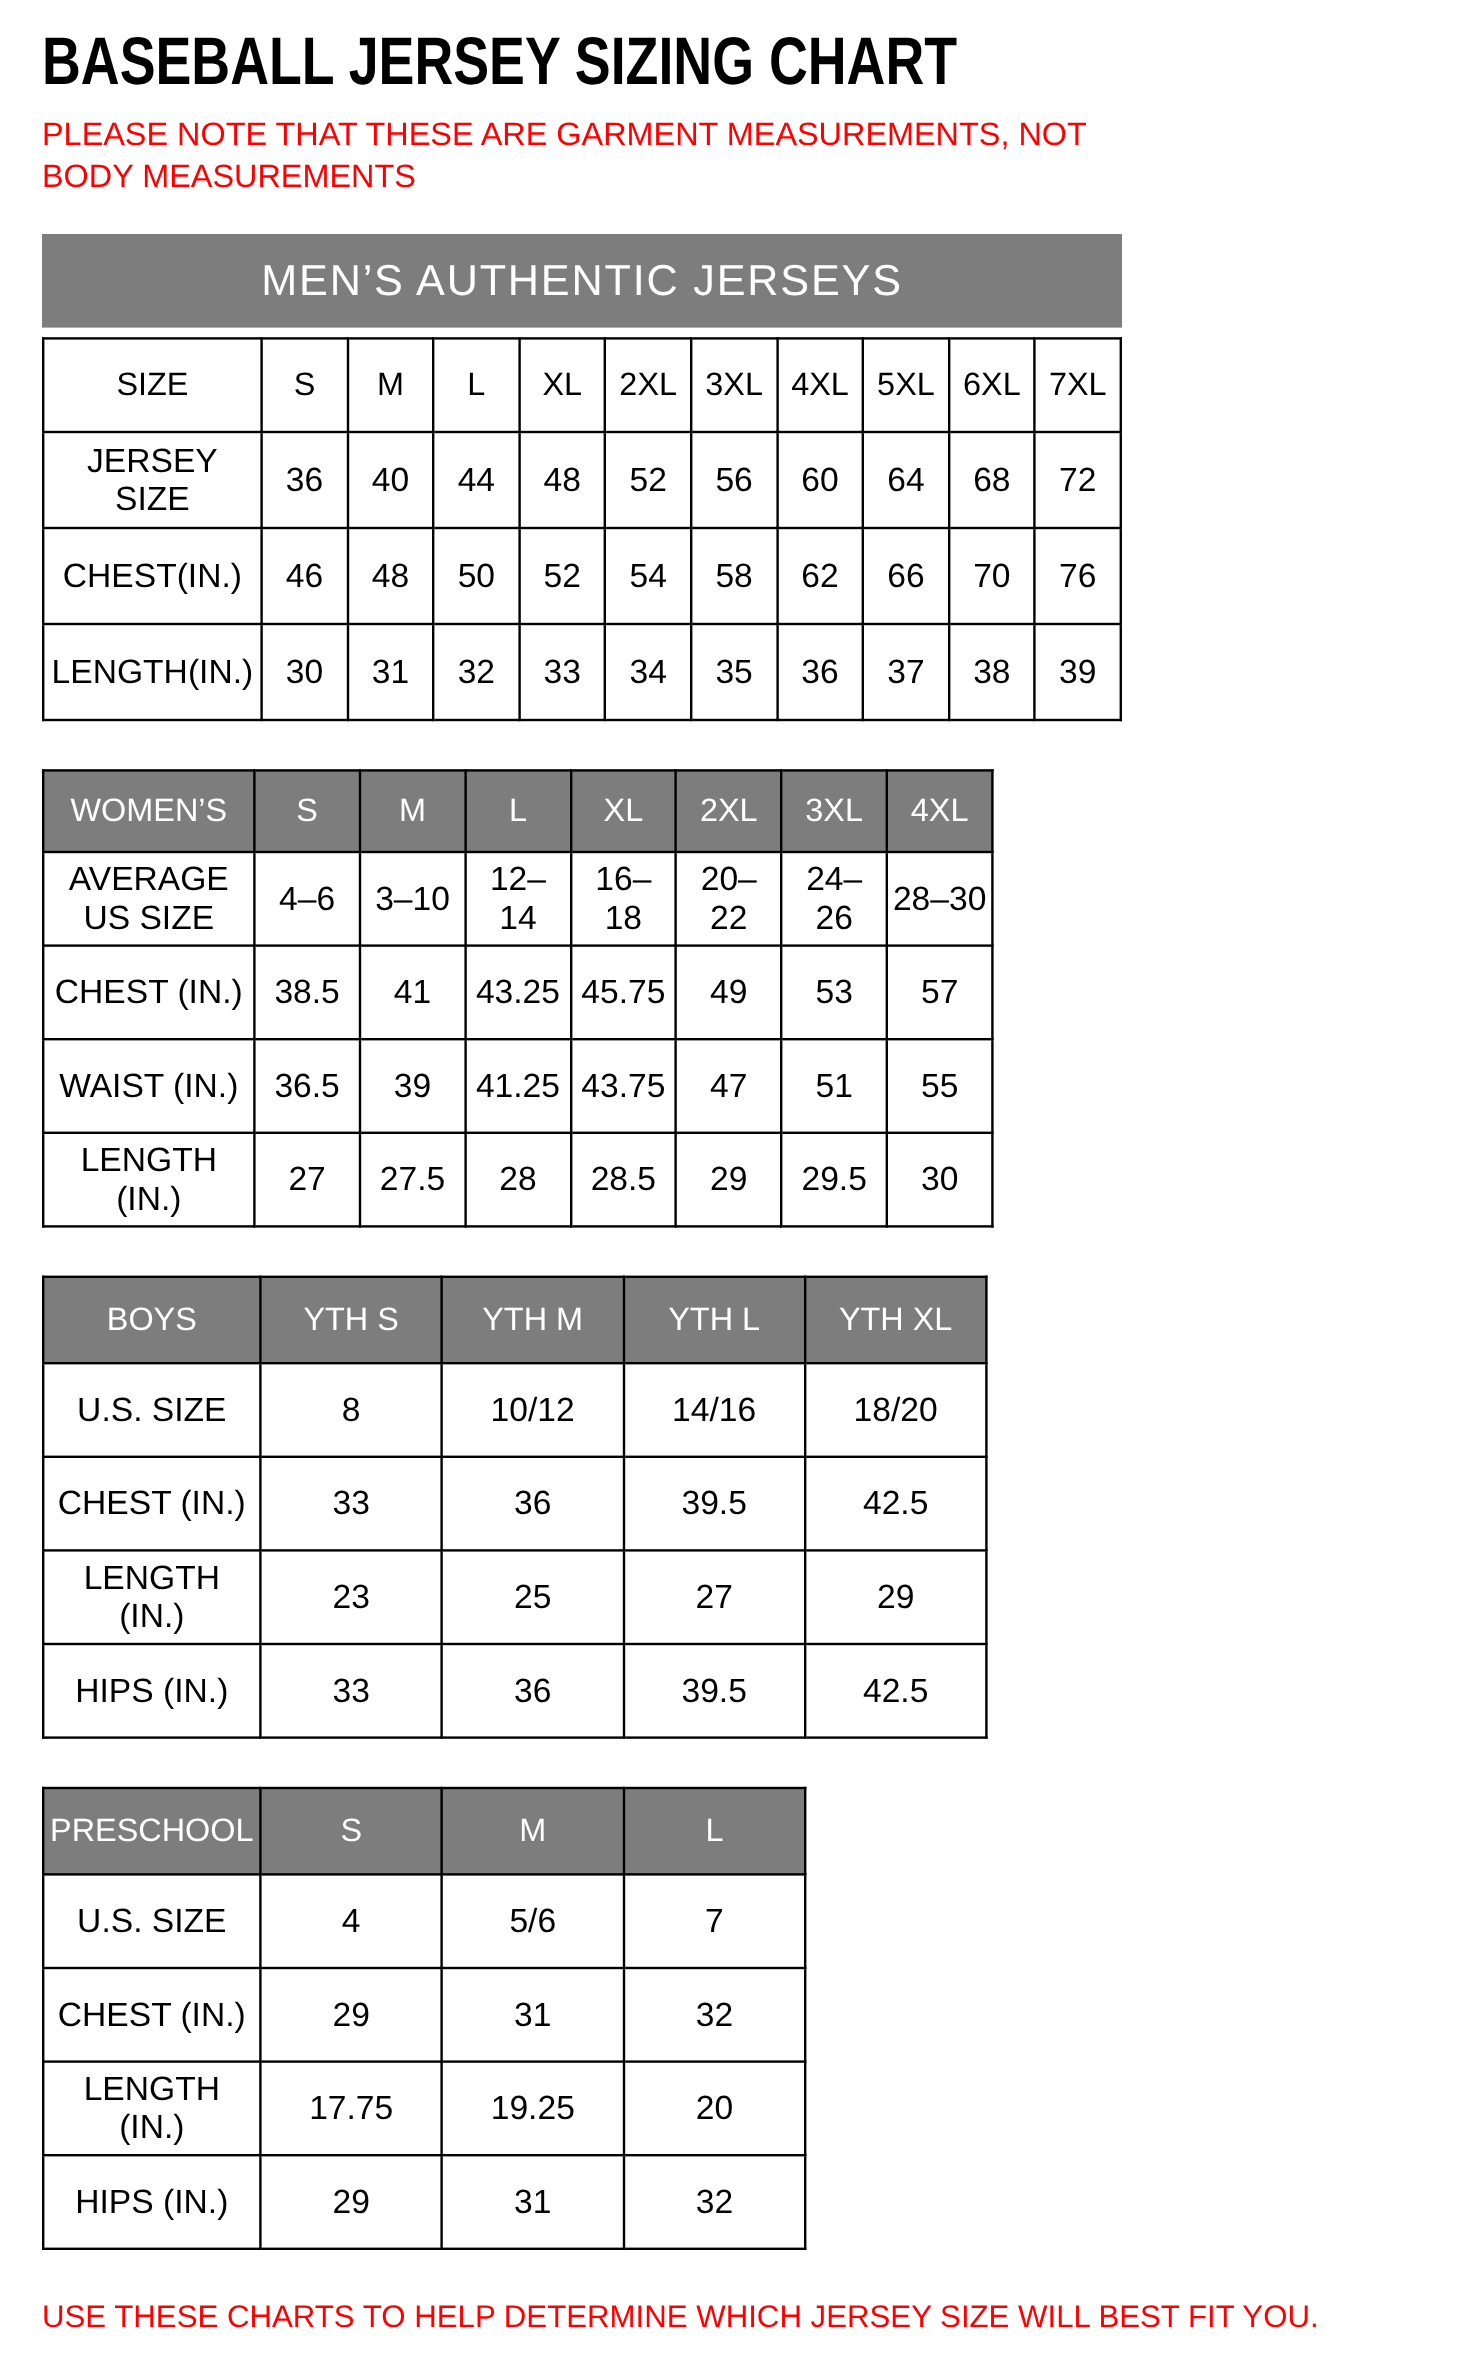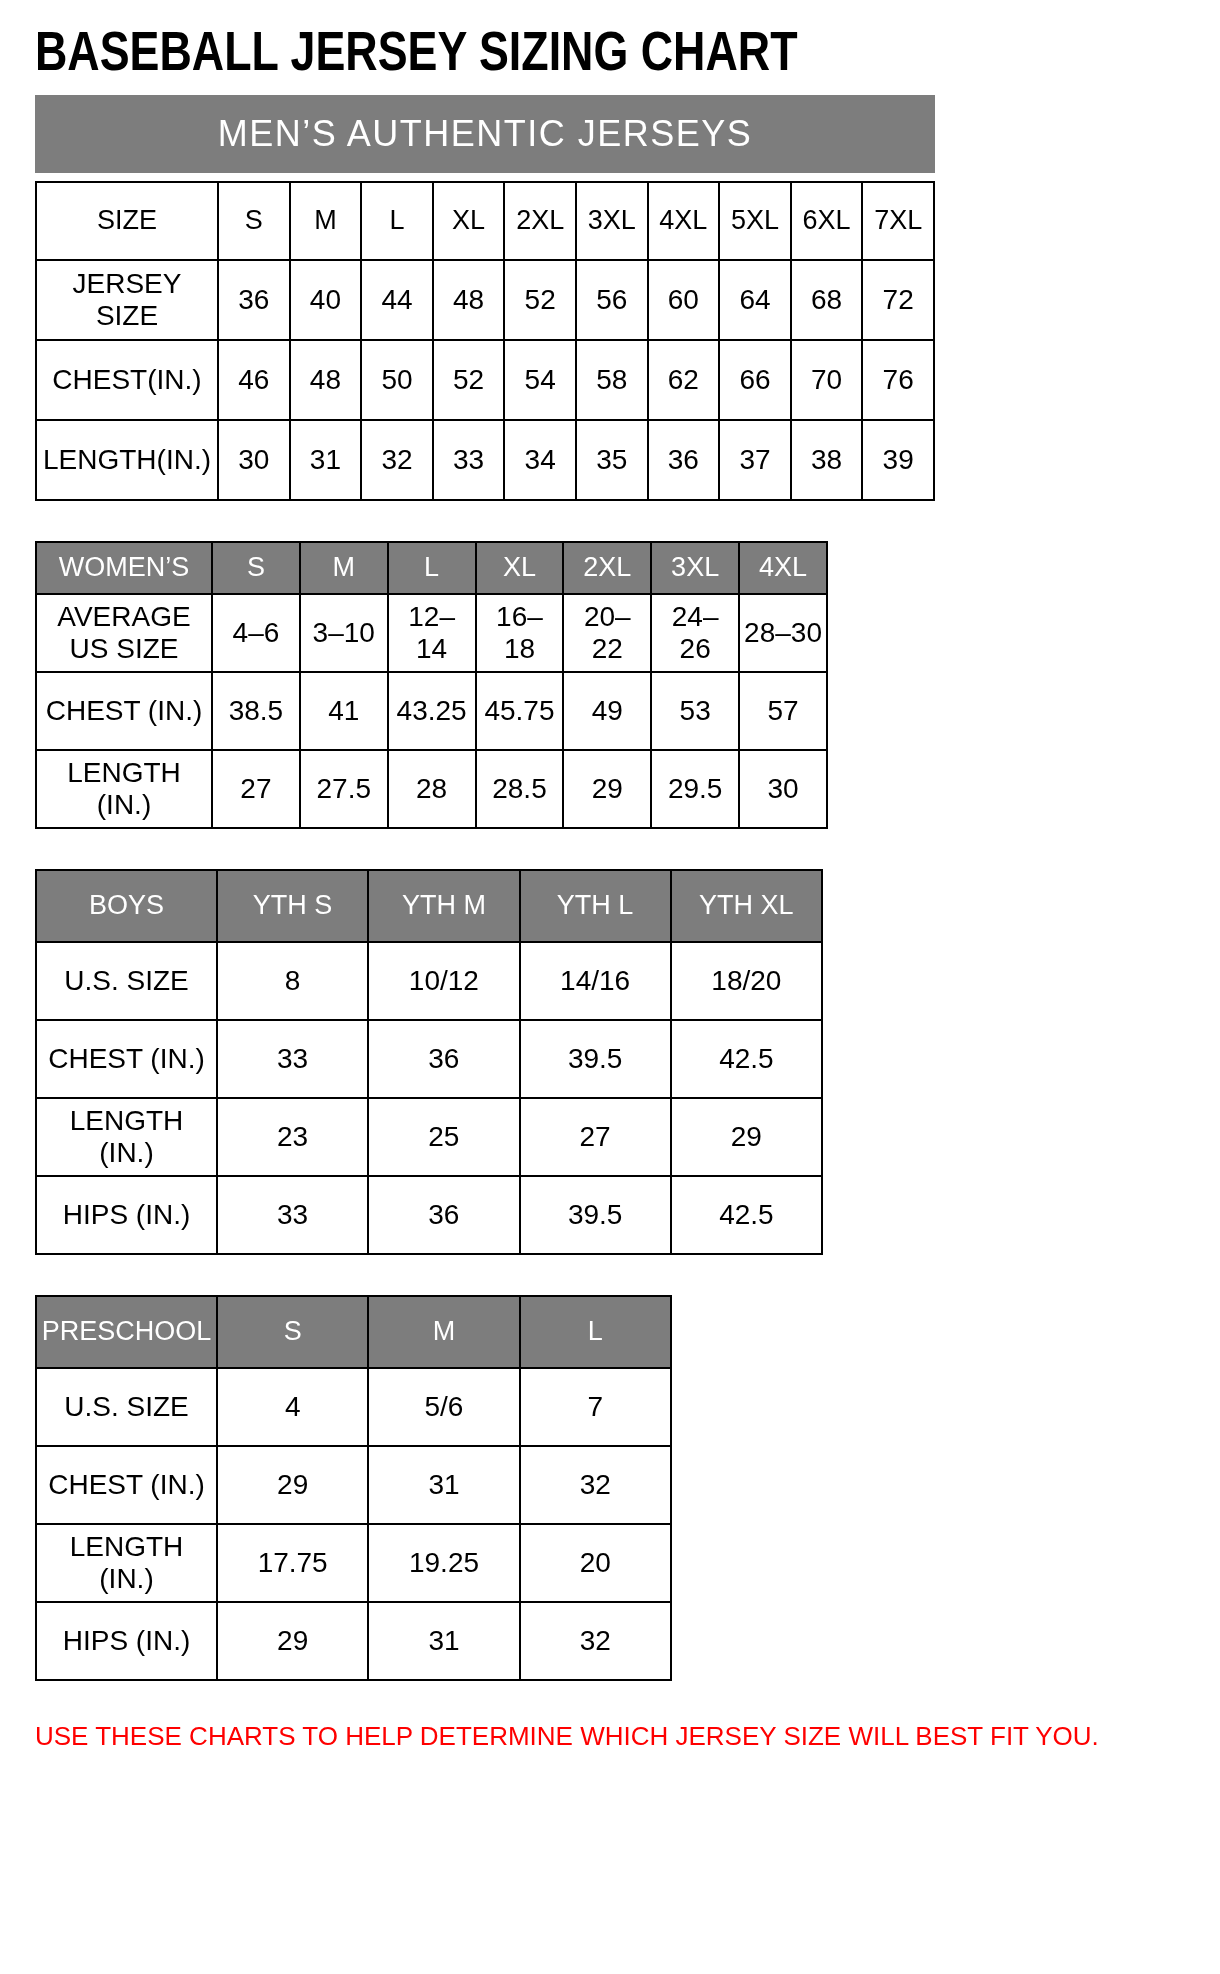--- a/index.html
+++ b/index.html
@@ -38,21 +38,21 @@
   thead th { font-size:27px; }
   .gray-head thead th { background:var(--gray); color:#ffffff; }
 
   .t-mens { width:900px; }
   .t-mens tr > :first-child { width:182px; }
   .t-mens thead th { height:78px; background:#fff; color:#000; }
   .t-mens tbody th, .t-mens tbody td { height:80px; }
 
   .t-womens { width:793px; }
   .t-womens tr > :first-child { width:176px; }
-  .t-womens thead th { height:52px;margin-top:24px; }
+  .t-womens thead th { height:68px;margin-top:24px; }
   .t-womens tbody th, .t-womens tbody td { height:78px; }
 
   .t-boys { width:788px; }
   .t-boys tr > :first-child { width:181px; }
   .t-boys thead th { height:72px; }
   .t-boys tbody th, .t-boys tbody td { height:78px; }
 
   .t-pre { width:637px; }
   .t-pre tr > :first-child { width:181px; }
   .t-pre thead th { height:72px; }
@@ -60,20 +60,21 @@
 
   .footer { color:var(--red); font-size:26px; margin:14px 0 0 0; white-space:nowrap; }
 </style>
 </head>
 <body>
 
 <div class="page">
 
   <h1 class="title">BASEBALL JERSEY SIZING CHART</h1>
 
+  <p class="note">PLEASE NOTE THAT THESE ARE GARMENT MEASUREMENTS, NOT BODY MEASUREMENTS</p>
 
   <section class="tablewrap">
     <div class="banner">MEN’S AUTHENTIC JERSEYS</div>
     <table class="t-mens">
         <thead>
           <tr>
             <th>SIZE</th>
             <th>S</th>
             <th>M</th>
             <th>L</th>
@@ -159,20 +160,30 @@
             <th>CHEST (IN.)</th>
             <td>38.5</td>
             <td>41</td>
             <td>43.25</td>
             <td>45.75</td>
             <td>49</td>
             <td>53</td>
             <td>57</td>
           </tr>
           <tr>
+            <th>WAIST (IN.)</th>
+            <td>36.5</td>
+            <td>39</td>
+            <td>41.25</td>
+            <td>43.75</td>
+            <td>47</td>
+            <td>51</td>
+            <td>55</td>
+          </tr>
+          <tr>
             <th>LENGTH (IN.)</th>
             <td>27</td>
             <td>27.5</td>
             <td>28</td>
             <td>28.5</td>
             <td>29</td>
             <td>29.5</td>
             <td>30</td>
           </tr>
         </tbody>

